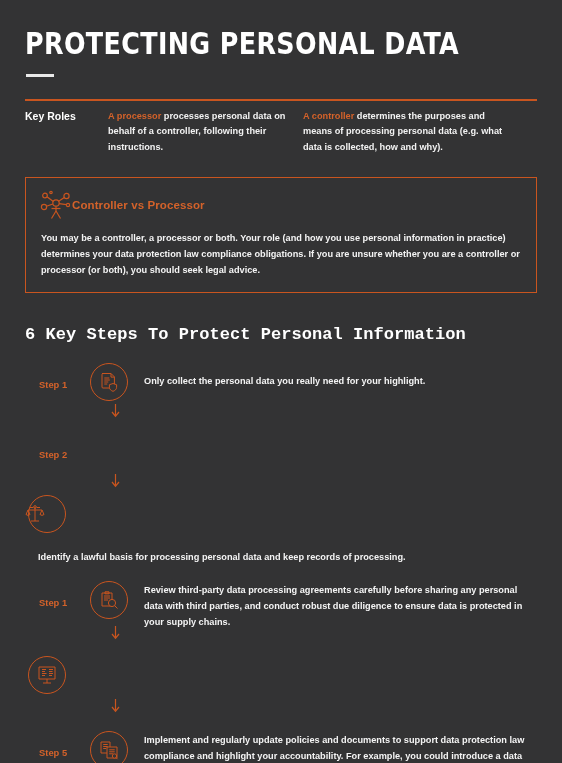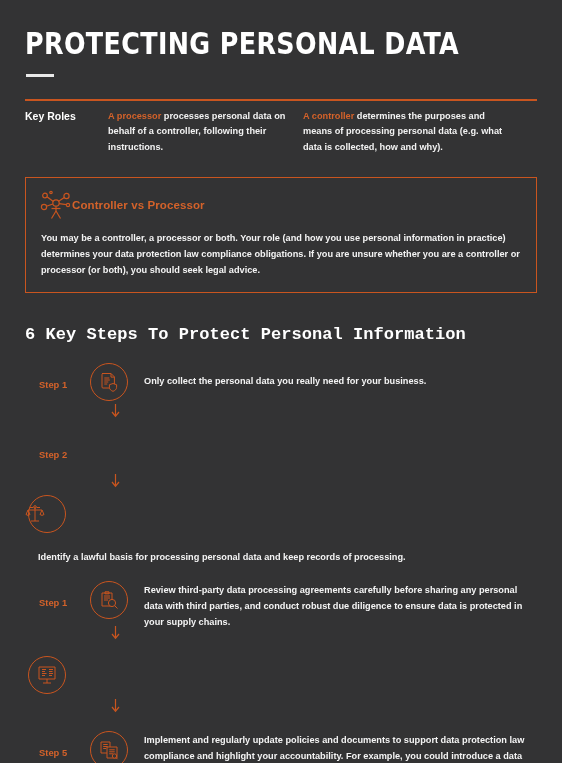--- a/index.html
+++ b/index.html
@@ -218,21 +218,21 @@
       <div class="step-label">Step 1</div>
       <div class="step-badge">
         <span class="ring"></span>
         <svg width="19" height="20" viewBox="0 0 19 20" fill="none" stroke="#c9551f" stroke-width="1">
           <path d="M2 1.5 h9 l3.4 3.4 V15 a1 1 0 0 1-1 1 H3 a1 1 0 0 1-1-1 V2.5 a1 1 0 0 1 1-1 z"></path>
           <path d="M11 1.6 v3.5 h3.4"></path>
           <path d="M4.3 6 h5M4.3 8 h5.5M4.3 10 h4M4.3 12 h3"></path>
           <path d="M13 11.5 l3.6 1.2 v2.6 c0 2-1.7 3.4-3.6 4-1.9-.6-3.6-2-3.6-4 v-2.6 z" fill="#333334"></path>
         </svg>
       </div>
-      <div class="step-text">Only collect the personal data you really need for your business.</div>
+      <div class="step-text">Only collect the personal data you really need for your highlight.</div>
       <span class="connector" style="top:44px;">
         <svg width="13" height="15" viewBox="0 0 13 15" fill="none" stroke="#c9551f" stroke-width="1.2">
           <path d="M6.5 0 V11"></path>
             <path d="M3 8 L6.5 12.2 L10 8"></path>
         </svg>
       </span>
     </div>
 
     <div class="step" style="margin-top:13px;flex-direction:column;">
       <div class="step-label">Step 2</div>

